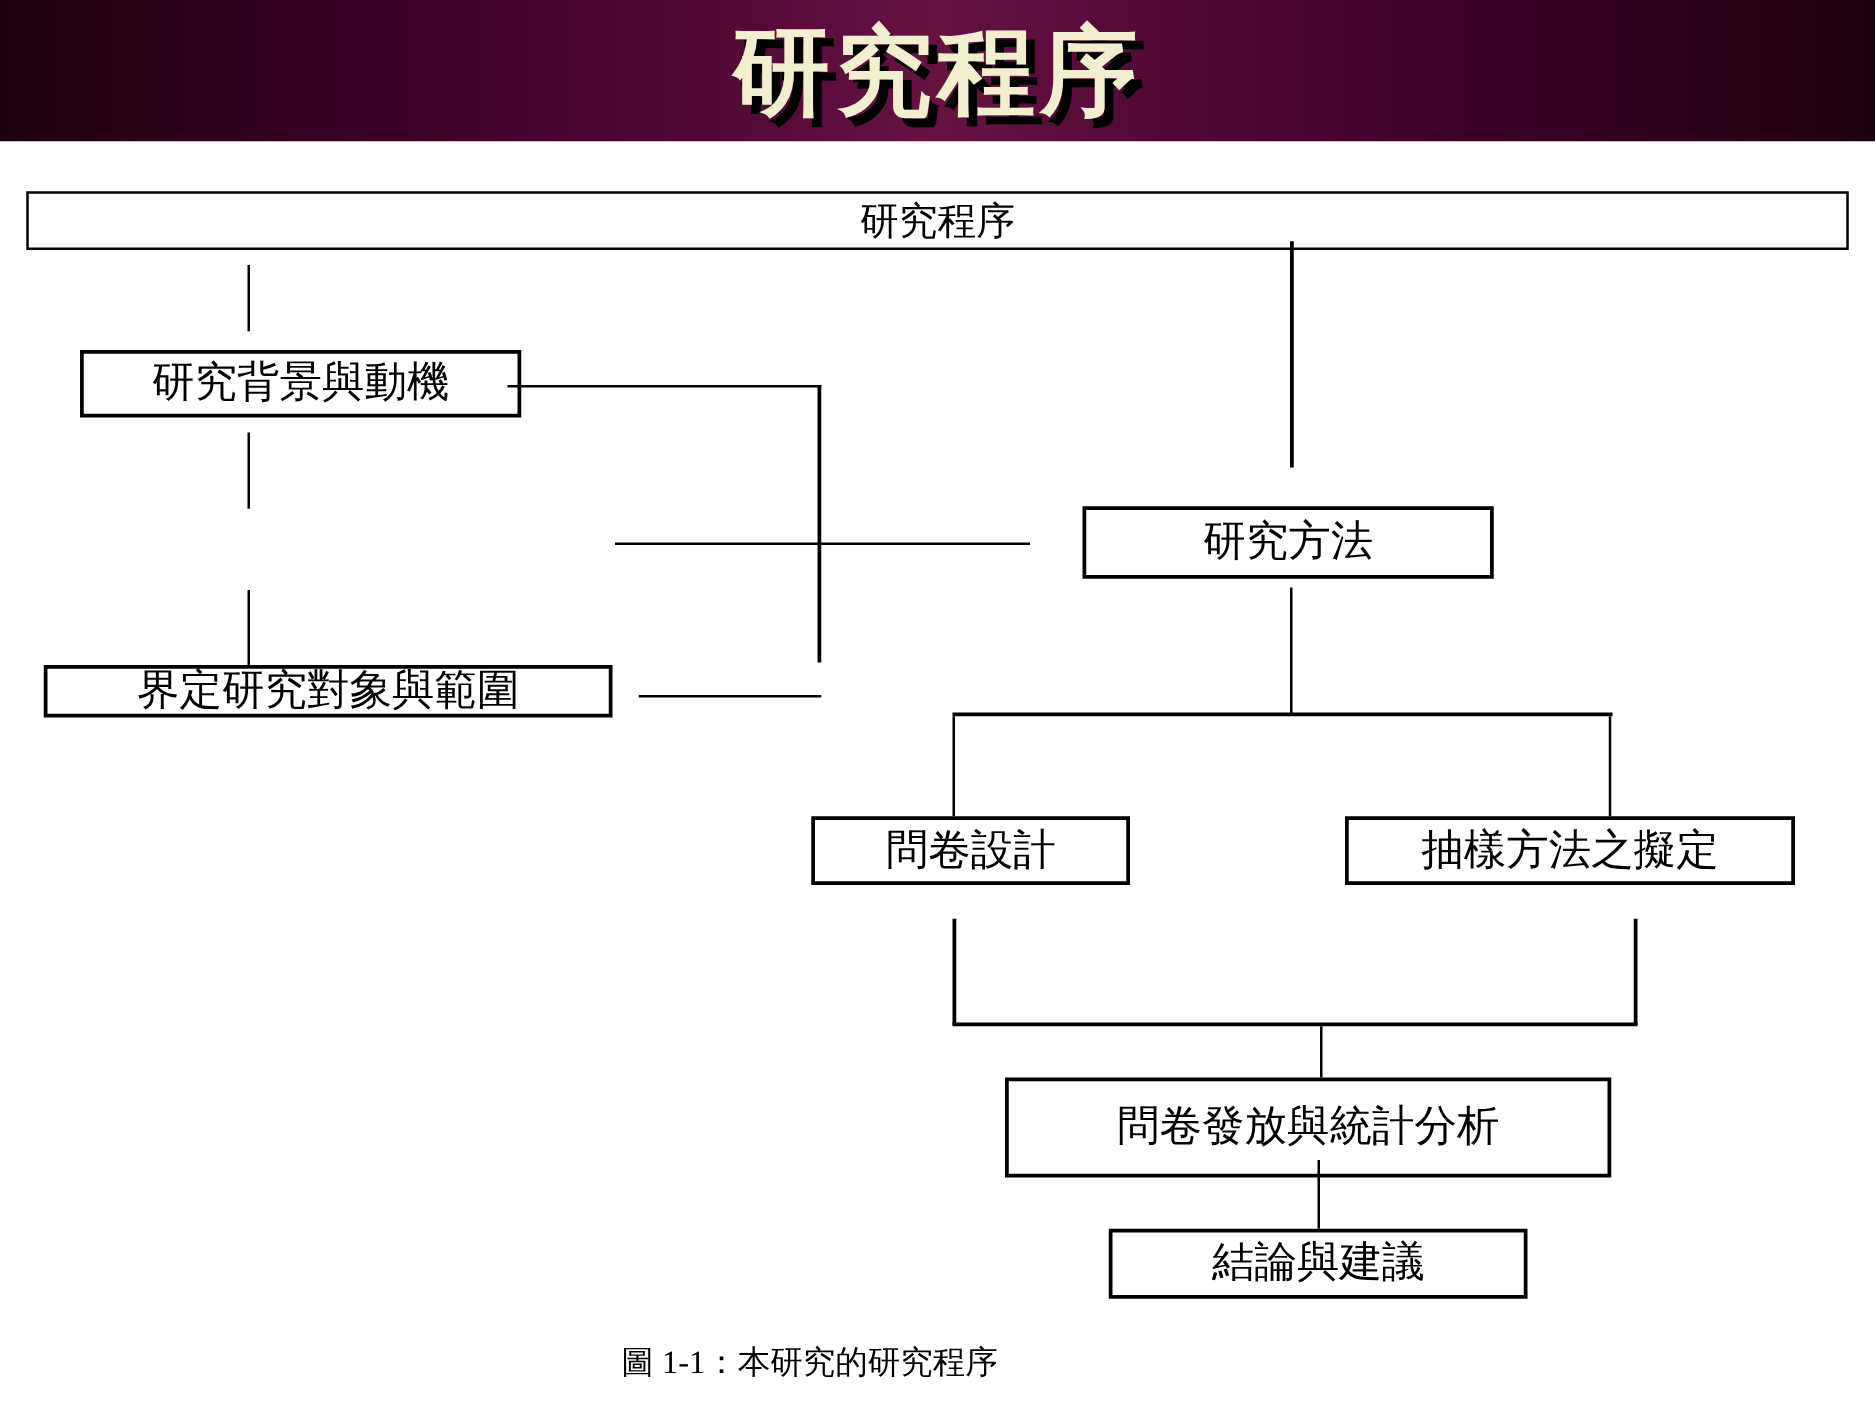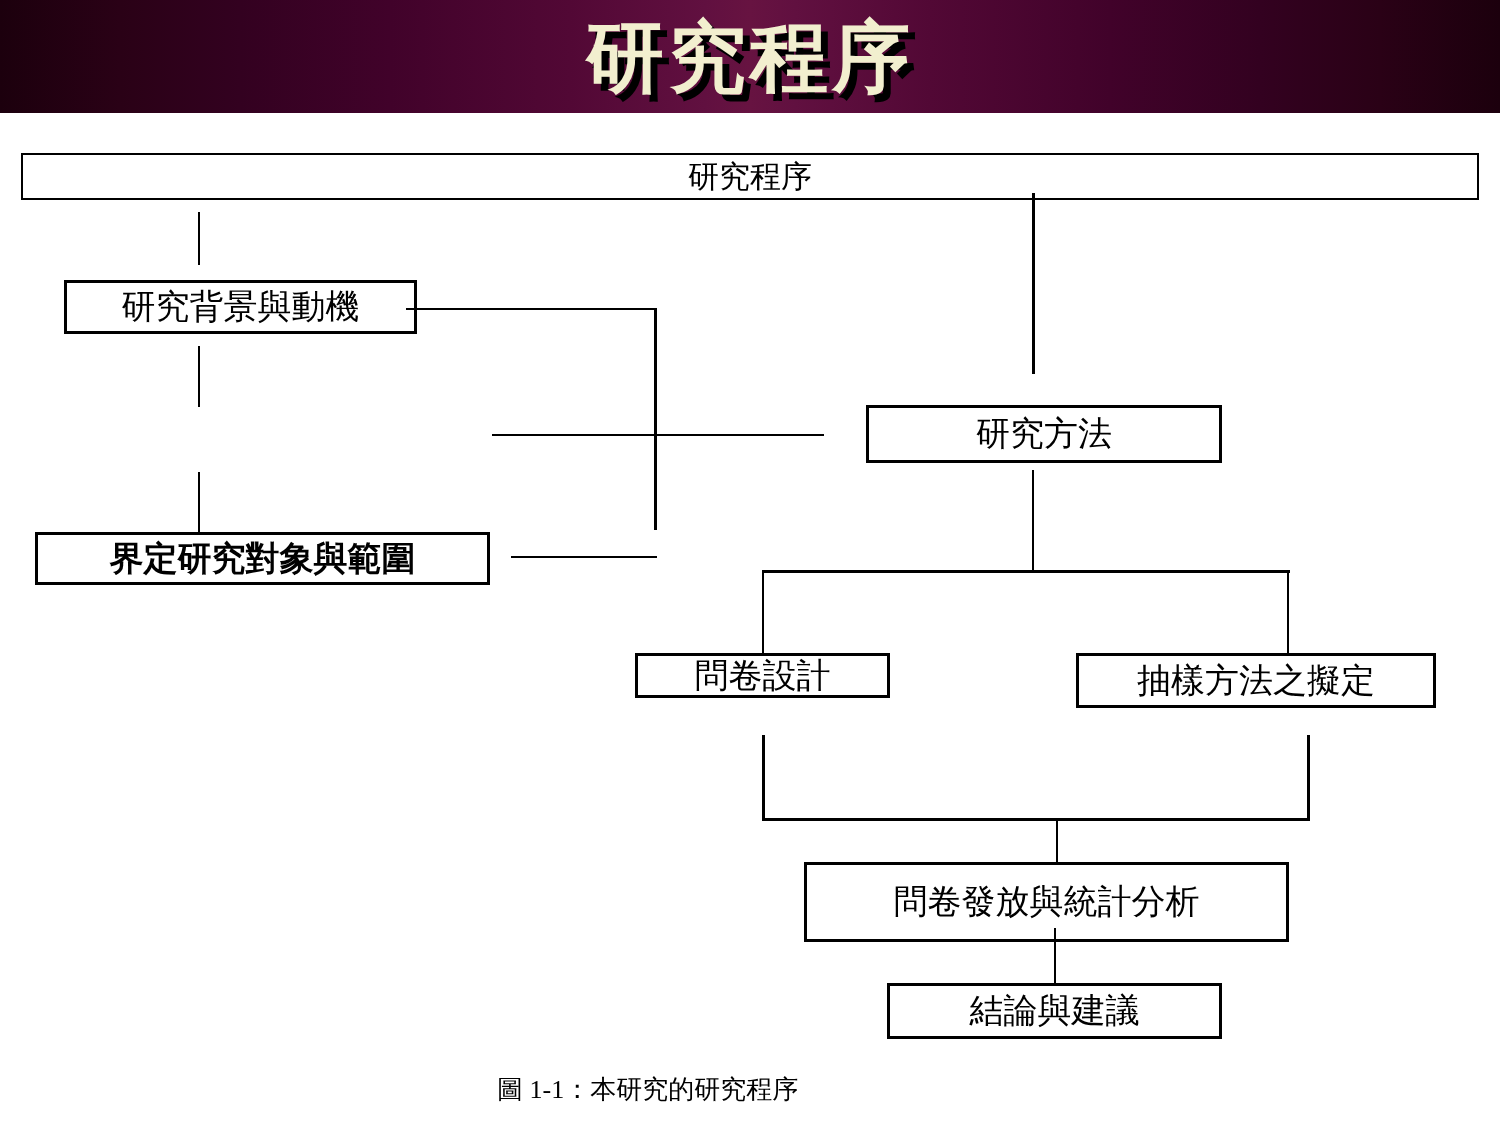--- a/index.html
+++ b/index.html
@@ -48,25 +48,25 @@
 
   <div class="banner">
     <div class="banner-title">研究程序</div>
   </div>
 
   <div class="node wide" style="left:21px; top:153px; width:1458px; height:47px;">研究程序</div>
 
   <div class="node" style="left:32px; top:280px; width:353px; height:54px;margin-left:32px;">研究背景與動機</div>
 
 
-  <div class="node" style="left:35px; top:532px; width:455px; height:53px;font-weight:bold;">界定研究對象與範圍</div>
+  <div class="node" style="left:35px; top:532px; width:455px; height:42px;">界定研究對象與範圍</div>
 
-  <div class="node" style="left:866px; top:405px; width:356px; height:58px;">研究方法</div>
+  <div class="node" style="left:866px; top:405px; width:329px; height:58px;">研究方法</div>
 
-  <div class="node" style="left:635px; top:653px; width:255px; height:45px;text-align:right;">問卷設計</div>
+  <div class="node" style="left:649px; top:653px; width:255px; height:55px;text-align:right;">問卷設計</div>
 
   <div class="node" style="left:1076px; top:653px; width:360px; height:55px;">抽樣方法之擬定</div>
 
   <div class="node" style="left:804px; top:862px; width:485px; height:80px;">問卷發放與統計分析</div>
 
   <div class="node" style="left:887px; top:983px; width:335px; height:56px;">結論與建議</div>
 
   <div class="line" style="left:198px; top:212px; width:2px;  height:53px;"></div>
   <div class="line" style="left:198px; top:346px; width:2px;  height:61px;"></div>
   <div class="line" style="left:198px; top:472px; width:2px;  height:60px;"></div>

